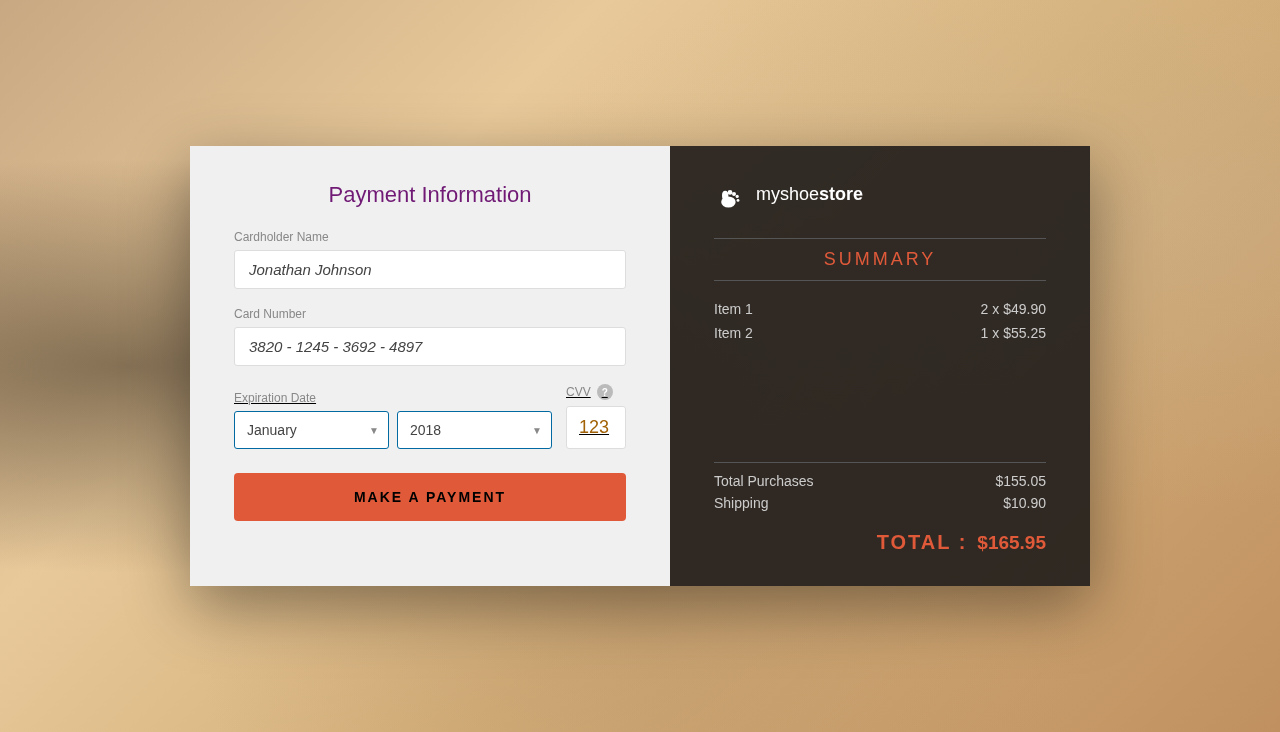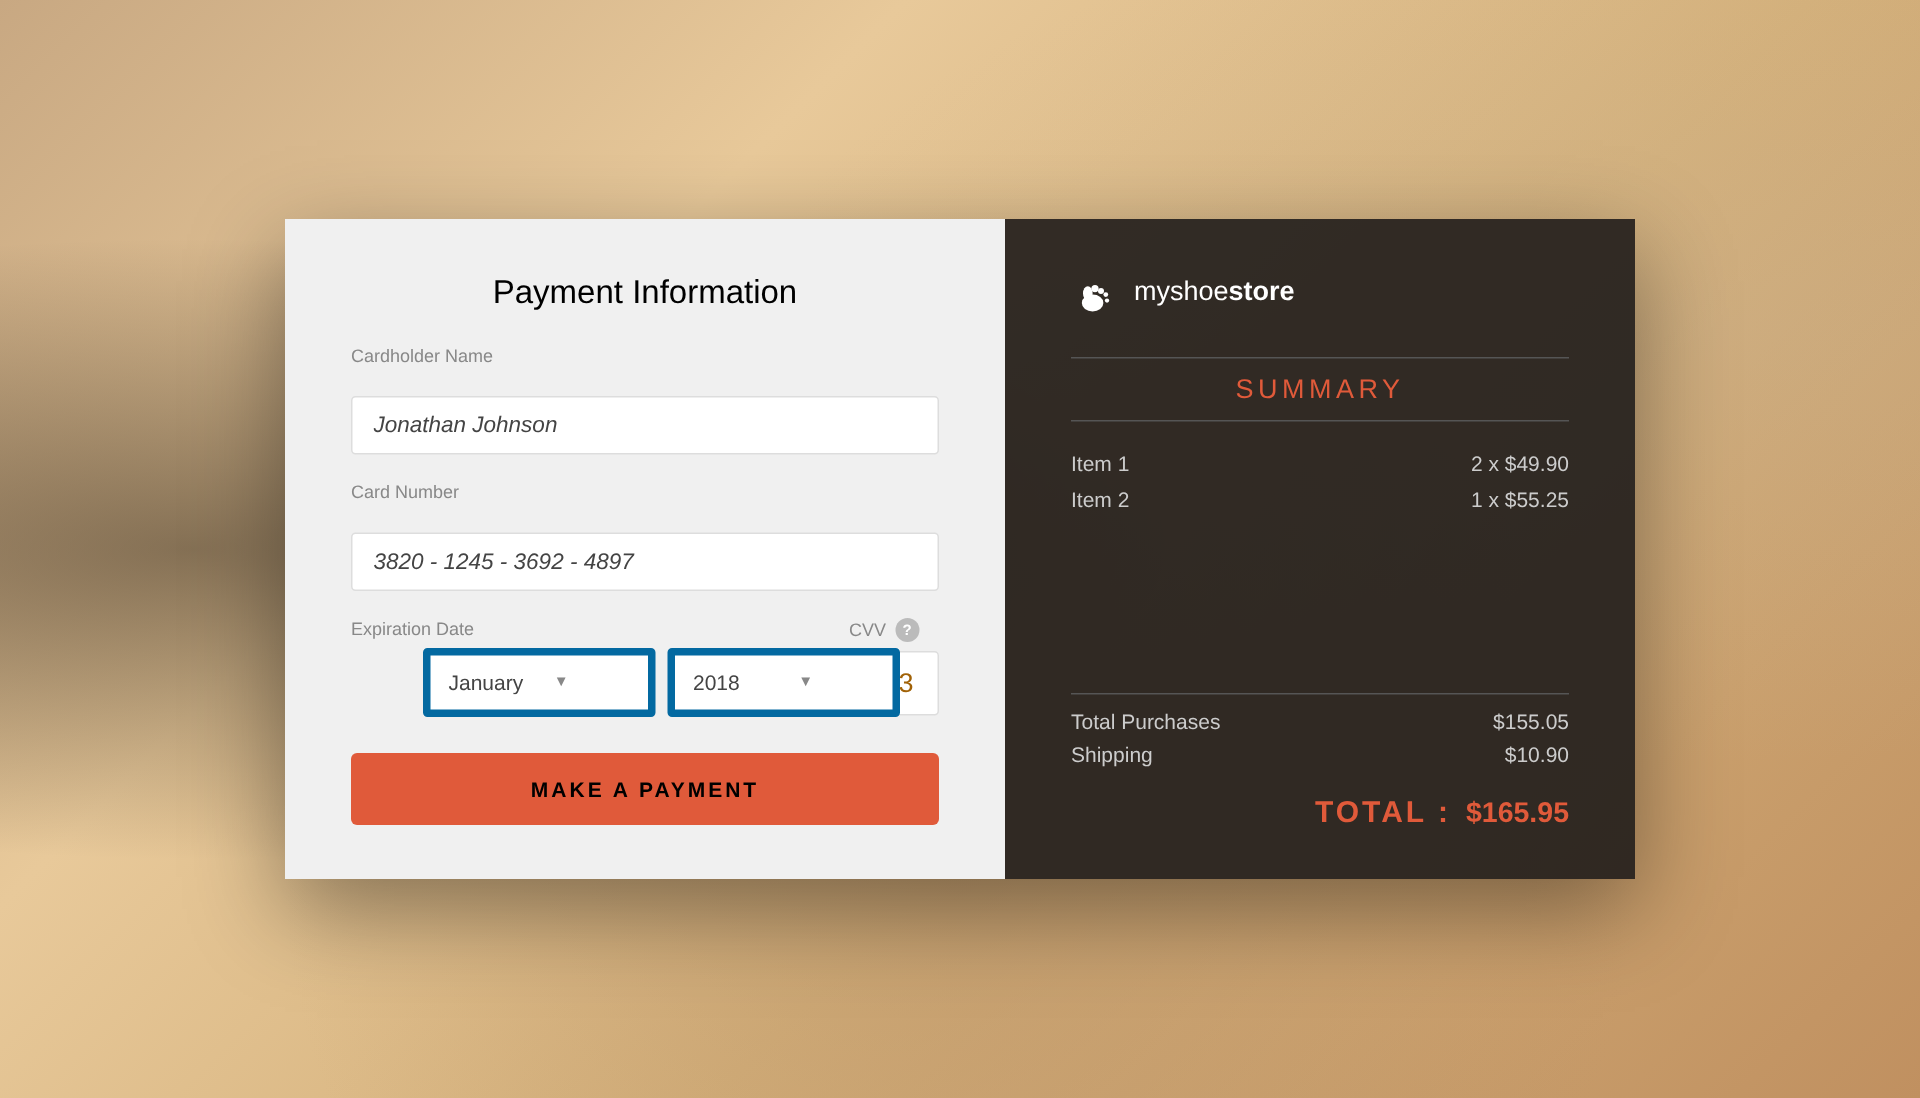--- a/index.html
+++ b/index.html
@@ -46,31 +46,31 @@
     .payment-panel {
       flex: 1;
       background: #f0f0f0;
       padding: 36px 44px;
       display: flex;
       flex-direction: column;
       gap: 18px;
     }
 
     .payment-title {
-      color: #000000;
+      color: #701a75;
       font-size: 22px;
       font-weight: 400;
       text-align: center;
       margin-bottom: 4px;
     }
 
     .field-group {
       display: flex;
       flex-direction: column;
-      gap: 20px;
+      gap: 6px;
     }
 
     .field-label {
       font-size: 12px;
       color: #888;
       font-weight: 400;
     }
 
     .field-input {
       background: #fff;
@@ -80,21 +80,22 @@
       font-size: 15px;
       color: #444;
       outline: none;
       width: 100%;
       font-style: italic;
     }
 
     .expiry-cvv-row {
       display: flex;
       gap: 14px;
-      align-items: flex-start;
+      align-items: flex-end;
+      text-decoration: underline;
     }
 
     .expiry-group {
       flex: 1;
       display: flex;
       flex-direction: column;
       gap: 6px;
     }
 
     .expiry-selects {
@@ -103,29 +104,28 @@
     }
 
     .select-wrapper {
       position: relative;
       flex: 1;
     }
 
     .field-select {
       appearance: none;
       background: #fff;
-      border: 5px solid #0369a1;
+      border: 1px solid #0369a1;
       border-radius: 3px;
       padding: 10px 32px 10px 12px;
       font-size: 14px;
       color: #444;
       width: 100%;
       cursor: pointer;
       outline: none;
-      margin-left: 48px;
     }
 
     .select-arrow {
       position: absolute;
       right: 10px;
       top: 50%;
       transform: translateY(-50%);
       pointer-events: none;
       color: #888;
       font-size: 10px;

